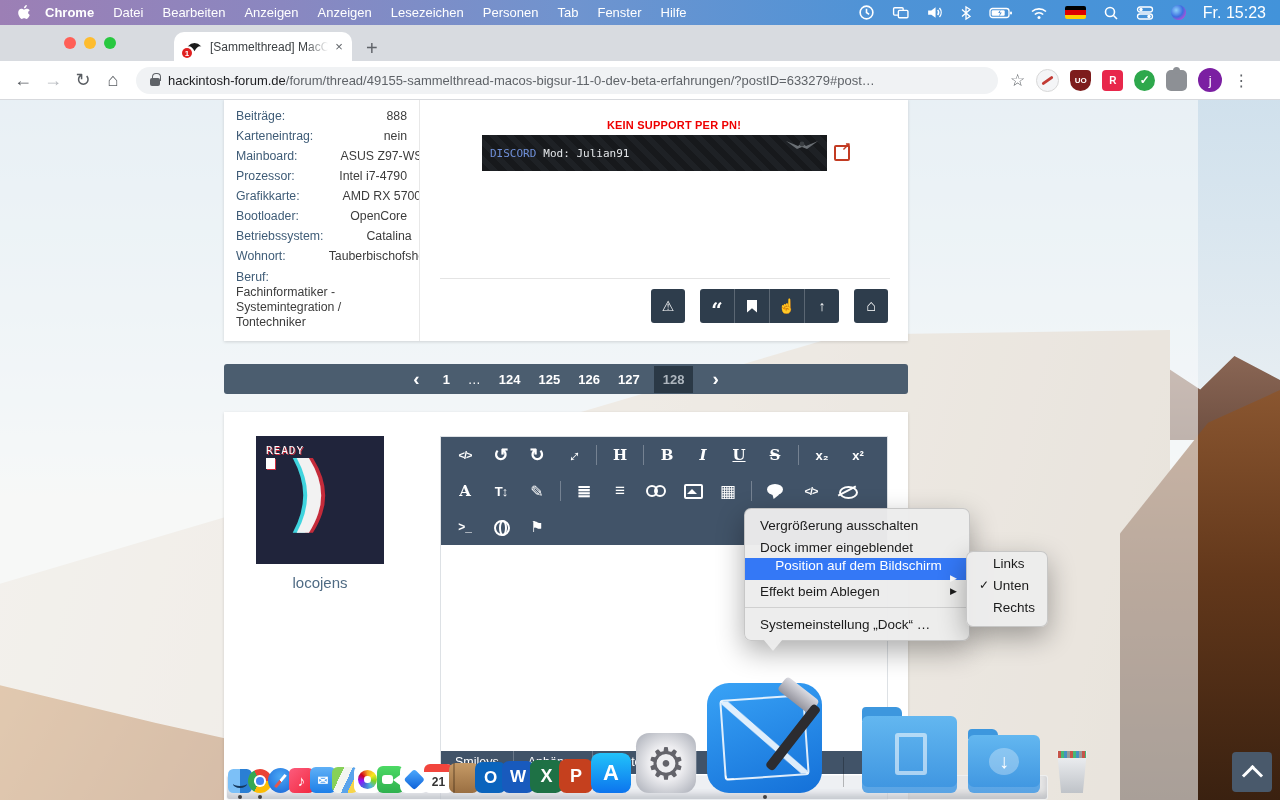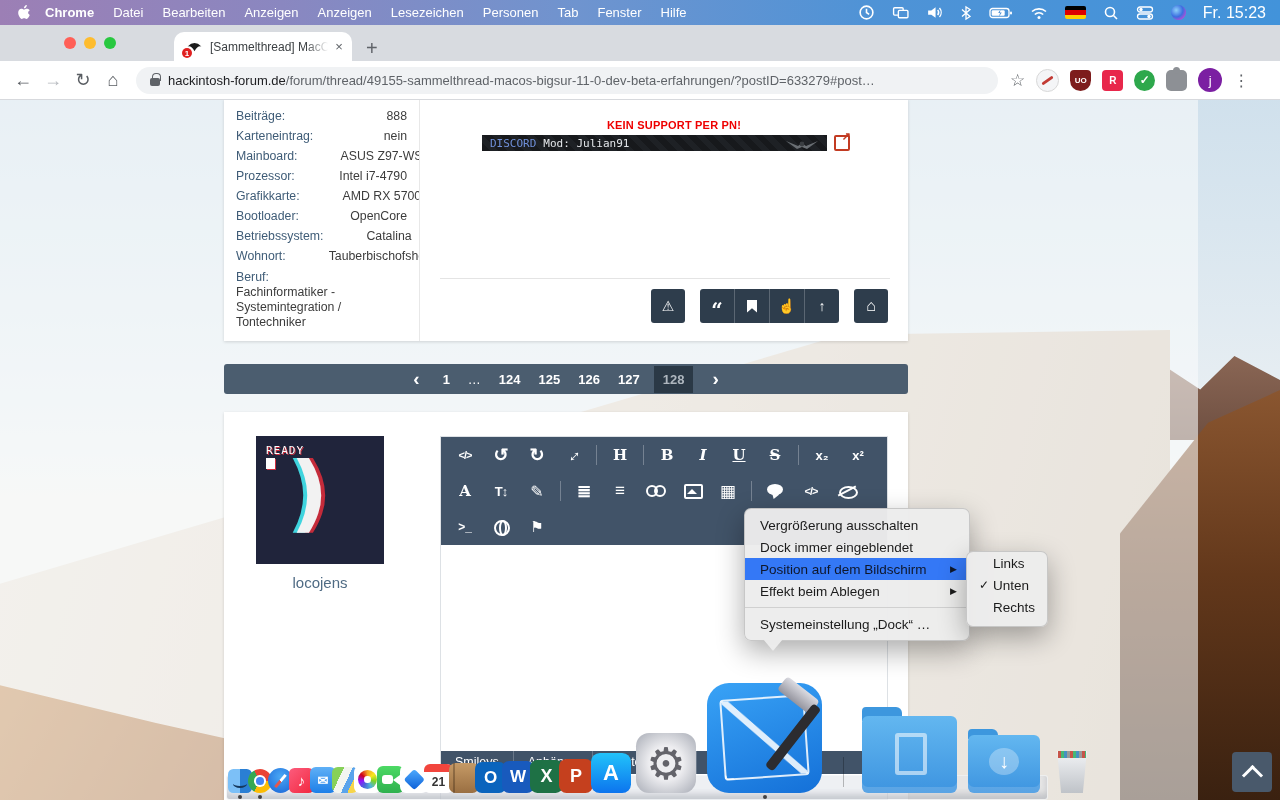--- a/index.html
+++ b/index.html
@@ -80,21 +80,21 @@
     padding:0 12px;box-sizing:border-box;overflow:hidden;font-size:12.3px;}
   .info-row{display:flex;justify-content:space-between;line-height:20px;white-space:nowrap;gap:43px;}
   .info-row.clipped{margin-top:-13px;}
   .info-row .lbl{color:#3f5c77;}
   .info-row .val{color:#3c3c3c;}
   .info-row.block{display:block;white-space:normal;line-height:15px;margin-top:4px;}
   .info-row.block .val{display:block;width:160px;}
   #post1-main{position:absolute;left:216px;top:0;width:468px;height:242px;}
   .warn{width:100%;text-align:center;margin-top:20px;font-size:11px;font-weight:bold;color:#ee0000;letter-spacing:.2px;}
   .discord-wrap{position:absolute;left:42px;top:36px;display:flex;align-items:center;}
-  .discord-banner{width:345px;height:16px;display:flex;align-items:center;
+  .discord-banner{width:345px;height:36px;display:flex;align-items:center;
     background:repeating-linear-gradient(45deg,#17191c 0 6px,#1e2125 6px 12px);
     font-family:"DejaVu Sans Mono",monospace;font-size:11px;position:relative;}
   .discord-banner .dlabel{color:#6f8fd8;margin-left:8px;}
   .discord-banner .dtext{color:#e3e6e9;margin-left:7px;}
   .eagle{position:absolute;right:8px;top:2px;}
   .extlink{margin-left:7px;width:12px;height:12px;border:2px solid #c23b22;border-radius:2px;position:relative;}
   .extlink::before{content:"↗";position:absolute;right:-3px;top:-7px;color:#c23b22;font-size:11px;font-weight:bold;}
   .hr{position:absolute;left:0;top:179px;width:450px;height:1px;background:#e4e4e4;}
   .btnrow{position:absolute;right:20px;top:190px;display:flex;align-items:center;}
   .pbtn{height:34px;min-width:34px;background:#2e3d4c;border-radius:3px;color:#fff;display:flex;align-items:center;justify-content:center;font-size:14px;}
@@ -153,21 +153,21 @@
   .globe-icon::after{content:"";position:absolute;left:16px;top:11px;width:4px;height:12px;border:2px solid #fff;border-radius:50%;}
   #ed-content{height:206px;background:#fff;}
   #ed-tabs{height:23px;background:#415368;display:flex;align-items:center;}
   .ed-tab{color:#fff;font-size:12.5px;padding:0 14px;line-height:23px;border-right:1px solid rgba(255,255,255,.22);}
 
   
   #ctxmenu{left:744px;top:508px;width:224px;background:rgba(236,236,236,.97);border:1px solid rgba(0,0,0,.16);
     border-radius:7px;box-shadow:0 10px 28px rgba(0,0,0,.33);padding:5px 0;font-size:13.5px;color:#1b1b1b;z-index:60;}
   .ctx-item{height:22px;display:flex;align-items:center;padding:0 12px 0 15px;white-space:nowrap;}
   .ctx-item .arrow{margin-left:auto;font-size:9px;}
-  .ctx-item.hl{background:#3478f6;color:#0f172a;}
+  .ctx-item.hl{background:#3478f6;color:#ffffff;flex-direction:column;}
   .ctx-sep{height:1px;background:#d0d0d0;margin:5px 0;}
   .ctx-tail{position:absolute;left:18px;bottom:-11px;width:0;height:0;
     border-left:10px solid transparent;border-right:10px solid transparent;border-top:12px solid rgba(236,236,236,.97);}
   #submenu{left:966px;top:551px;width:80px;background:rgba(236,236,236,.97);border:1px solid rgba(0,0,0,.16);
     border-radius:7px;box-shadow:0 10px 28px rgba(0,0,0,.33);padding:4px 0;font-size:13.5px;color:#1b1b1b;z-index:61;}
   .sub-item{height:22px;display:flex;align-items:flex-start;padding-left:12px;white-space:nowrap;}
   .sub-item .chk{width:14px;font-size:12px;text-align:left;}
 
   
   #dock-shelf{left:226px;top:775px;width:822px;height:25px;background:rgba(224,228,234,.55);

